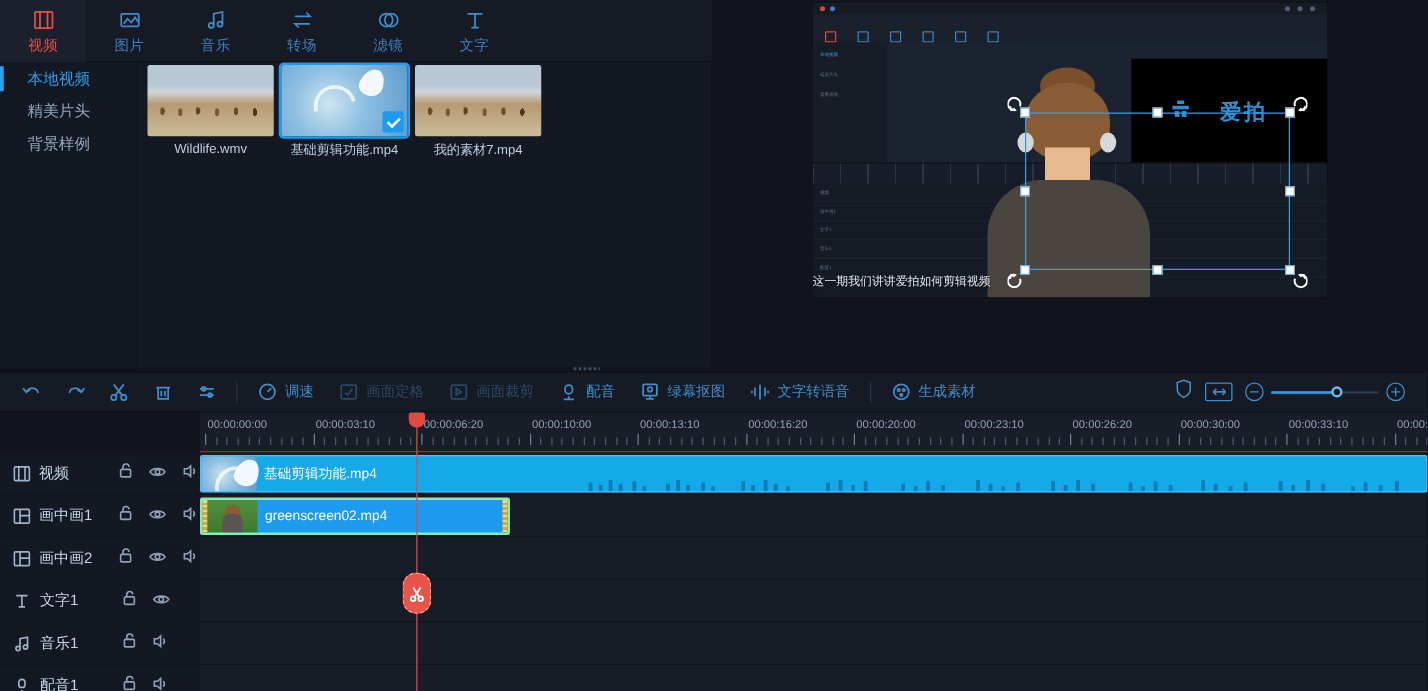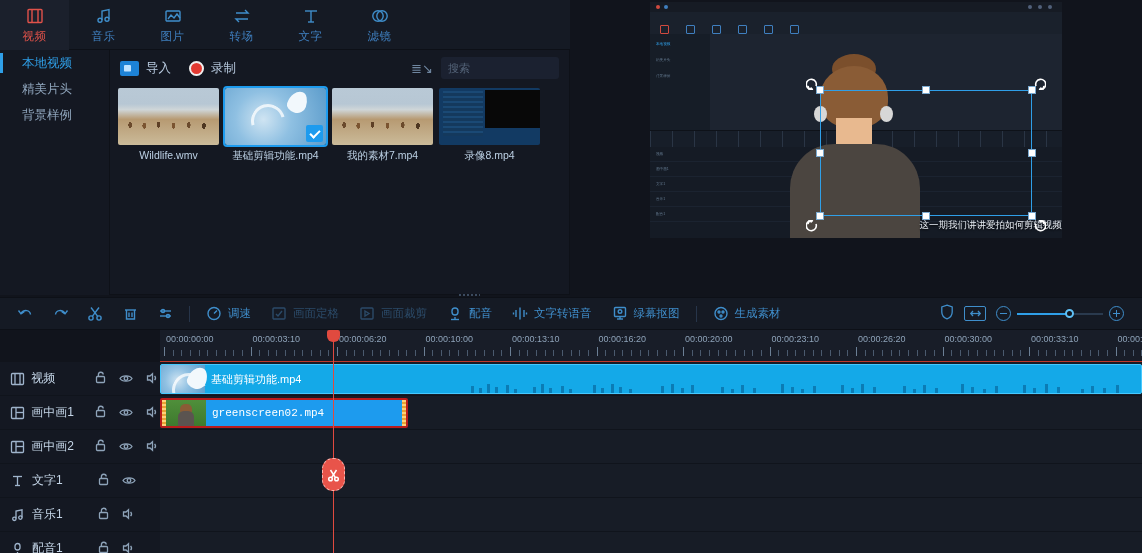--- a/index.html
+++ b/index.html
@@ -131,21 +131,21 @@
   .vp-ruler{ position:absolute;left:0;top:0;width:100%;height:16px;background:#171e29;
     background-image:repeating-linear-gradient(90deg,#2a3545 0 1px,transparent 1px 22px);}
   .head{ position:absolute;left:120px;bottom:0;width:170px;height:172px;}
   .head .hair{ position:absolute;left:50px;top:0;width:68px;height:62px;background:#8a5c36;
     border-radius:50% 50% 42% 42%;}
   .head .bun{ position:absolute;left:62px;top:-12px;width:44px;height:30px;background:#7b4f2c;border-radius:50%;}
   .head .neck{ position:absolute;left:66px;top:52px;width:36px;height:34px;background:#e8b98f;}
   .head .body{ position:absolute;left:20px;top:78px;width:130px;height:94px;background:#4b4540;
     border-radius:44px 44px 0 0;}
   .head .ear{ position:absolute;top:40px;width:13px;height:16px;background:#d7d7d7;border-radius:50%;}
-  .subt{ position:absolute;left:0;bottom:6px;width:100%;text-align:right;
+  .subt{ position:absolute;left:0;bottom:6px;width:100%;text-align:left;
     color:#e8eef5; font-size:9.5px; text-shadow:0 1px 2px #000;}
   
   #selbox{ position:absolute; left:170px; top:88px; width:212px; height:126px;
     border:1.5px solid #2f9fe8; }
   .hnd{ position:absolute; width:8px;height:8px;background:#fff;border:1px solid #7aa9cf;}
   .rot{ position:absolute; width:12px;height:12px; }
   .rot svg{ stroke:#fff; stroke-width:1.6; fill:none;}
   
   #transport{ position:absolute; left:570px; top:240px; width:572px; height:55px;}
   
@@ -190,21 +190,21 @@
   .trkhead .tacts svg{ stroke:#8ea3b9; fill:none; stroke-width:1.3; cursor:pointer;}
   #tlbody{ position:absolute; left:160px; top:32px; right:0; bottom:0; background:#141822;}
   .trackrow{ position:absolute; left:0; right:0; height:34px; border-bottom:1px solid #10141c;
     background:#171c26;}
   .clip{ position:absolute; top:3px; height:28px; border-radius:2px; overflow:hidden; cursor:pointer;}
   .clip .cthumb{ position:absolute;left:0;top:0;width:44px;height:100%;}
   .clip .ctitle{ position:absolute; left:50px; top:50%; transform:translateY(-50%);
     font-size:11px; color:#fff; white-space:nowrap;}
   .wave{ position:absolute; left:0; bottom:0; width:100%; height:11px;}
   #clipA{ left:0; width:100%; background:#14a9e8; border:1px solid #46c9ff; top:2px; height:30px;}
-  #clipB{ left:0; width:248px; background:#1d9bee; border:2px solid #b91c1c; top:2px; height:30px;font-family:Liberation Mono, monospace;}
+  #clipB{ left:0; width:248px; background:#1d9bee; border:2px solid #86efac; top:2px; height:30px;}
   .dotedge{ position:absolute;top:0;width:4px;height:100%;
     background:repeating-linear-gradient(#ffd27a 0 2px,#e8a233 2px 4px);}
   #playhead{ position:absolute; left:333px; top:0; width:1px; height:223px; background:#e04a3f; z-index:9;}
   #phgrip{ position:absolute; left:-6px; top:0; width:13px; height:12px; background:#e04a3f;
     border-radius:2px 2px 6px 6px; cursor:pointer;}
   #splitbtn{ position:absolute; left:-11px; top:128px; width:23px; height:33px;
     background:#e8544a; border-radius:11px; display:flex;align-items:center;justify-content:center;
     border:1px dashed #ffb4ae; cursor:pointer;}
   #splitbtn svg{ stroke:#fff; fill:none; stroke-width:1.5;}
   #dragdots{ position:absolute; left:458px; top:293px; width:22px; height:4px;
@@ -220,114 +220,93 @@
           <rect x="2" y="1.5" width="14" height="13" rx="1"></rect>
           <line x1="6" y1="1.5" x2="6" y2="14.5"></line>
           <line x1="12" y1="1.5" x2="12" y2="14.5"></line>
         </svg>
       </span>
     <span class="tlabel">视频</span>
   </div>
   <div class="ttab">
     <span class="glyph">
         <svg width="18" height="16" viewBox="0 0 18 16">
+          <rect x="2" y="3" width="14" height="10" rx="1"></rect>
+          <polyline points="4,11 7,7 10,10 13,6 16,10"></polyline>
+        </svg>
+      </span>
+    <span class="tlabel">图片</span>
+  </div>
+  <div class="ttab">
+    <span class="glyph">
+        <svg width="18" height="16" viewBox="0 0 18 16">
           <path d="M7 12V3l7-1.4V11"></path>
           <circle cx="5" cy="12.3" r="2"></circle>
           <circle cx="12" cy="11.3" r="2"></circle>
         </svg>
       </span>
     <span class="tlabel">音乐</span>
-  </div>
-  <div class="ttab">
-    <span class="glyph">
-        <svg width="18" height="16" viewBox="0 0 18 16">
-          <rect x="2" y="3" width="14" height="10" rx="1"></rect>
-          <polyline points="4,11 7,7 10,10 13,6 16,10"></polyline>
-        </svg>
-      </span>
-    <span class="tlabel">图片</span>
   </div>
   <div class="ttab">
     <span class="glyph">
         <svg width="18" height="16" viewBox="0 0 18 16">
           <polyline points="12,2 15,5 3,5"></polyline>
           <polyline points="6,14 3,11 15,11"></polyline>
         </svg>
       </span>
     <span class="tlabel">转场</span>
+  </div>
+  <div class="ttab">
+    <span class="glyph">
+        <svg width="18" height="16" viewBox="0 0 18 16">
+          <circle cx="7" cy="8" r="5.2"></circle>
+          <circle cx="11" cy="8" r="5.2"></circle>
+        </svg>
+      </span>
+    <span class="tlabel">滤镜</span>
   </div>
   <div class="ttab">
     <span class="glyph">
         <svg width="18" height="16" viewBox="0 0 18 16">
           <line x1="3" y1="3" x2="15" y2="3"></line>
           <line x1="9" y1="3" x2="9" y2="14"></line>
           <line x1="6" y1="14" x2="12" y2="14"></line>
         </svg>
       </span>
     <span class="tlabel">文字</span>
   </div>
-  <div class="ttab">
-    <span class="glyph">
-        <svg width="18" height="16" viewBox="0 0 18 16">
-          <circle cx="7" cy="8" r="5.2"></circle>
-          <circle cx="11" cy="8" r="5.2"></circle>
-        </svg>
-      </span>
-    <span class="tlabel">滤镜</span>
-  </div>
 </div>
 
 <div id="libside">
   <div class="lsitem active">
       <span>本地视频</span>
     </div>
   <div class="lsitem">
       <span>精美片头</span>
     </div>
   <div class="lsitem">
       <span>背景样例</span>
     </div>
 </div>
 
 <div id="mediapanel">
-  <div id="mediatools">
-    <div class="mtbtn">
-      <span class="imp-ico"></span>
-      <span>导入</span>
-    </div>
-    <div class="mtbtn">
-      <span class="rec-ico"></span>
-      <span>录制</span>
-    </div>
-    <div id="searchwrap">
-      <span class="sortico">≣↘</span>
-      <div id="searchbox">
-        <input placeholder="搜索" style="">
-        <span class="mag"></span>
-      </div>
-    </div>
-  </div>
   <div id="grid">
     <div class="cell">
       <div class="thumb th-wild"></div>
       <div class="cap">Wildlife.wmv</div>
     </div>
     <div class="cell sel">
       <div class="thumb th-blue">
           <span class="chk"></span>
         </div>
       <div class="cap">基础剪辑功能.mp4</div>
     </div>
     <div class="cell">
       <div class="thumb th-wild"></div>
       <div class="cap">我的素材7.mp4</div>
-    </div>
-    <div class="cell">
-      <div class="thumb th-rec"></div>
-      <div class="cap">录像8.mp4</div>
     </div>
   </div>
 </div>
 
 <div id="preview">
   <div id="stage">
     <div class="vp-bg">
       <div class="vp-topbar">
         <span class="vp-dot" style="left:6px;background:#d04a3f"></span>
         <span class="vp-dot" style="left:14px;background:#3f7fbf"></span>
@@ -340,20 +319,30 @@
         <span class="vp-tabico" style="left:36px"></span>
         <span class="vp-tabico" style="left:62px"></span>
         <span class="vp-tabico" style="left:88px"></span>
         <span class="vp-tabico" style="left:114px"></span>
         <span class="vp-tabico" style="left:140px"></span>
       </div>
       <div class="vp-left">
         <span class="vp-label" style="top:8px;color:#2f9fe8">本地视频</span>
         <span class="vp-label" style="top:24px">精美片头</span>
         <span class="vp-label" style="top:40px">背景样例</span>
+      </div>
+      <div class="vp-main">
+        <div class="vp-black"></div>
+        <svg class="vp-logomark" viewBox="0 0 16 15">
+          <rect x="5" y="0.5" width="6" height="3" fill="#2b8fd6"></rect>
+          <rect x="1" y="5" width="14" height="3" fill="#2b8fd6"></rect>
+          <rect x="3" y="9.5" width="4" height="5" fill="#2b8fd6"></rect>
+          <rect x="9" y="9.5" width="4" height="5" fill="#2b8fd6"></rect>
+        </svg>
+        <div class="vp-logo">爱拍</div>
       </div>
       <div class="vp-tl">
         <div class="vp-ruler"></div>
         <div class="vp-trow" style="top:18px">
             <span class="vp-label" style="top:3px">视频</span>
           </div>
         <div class="vp-trow" style="top:33px">
             <span class="vp-label" style="top:3px">画中画1</span>
           </div>
         <div class="vp-trow" style="top:48px">
@@ -472,36 +461,36 @@
   <span class="etb">
     <svg width="16" height="15" viewBox="0 0 16 15">
         <rect x="5" y="2" width="6" height="7" rx="3"></rect>
         <line x1="8" y1="11" x2="8" y2="13.5"></line>
         <line x1="4" y1="13.5" x2="12" y2="13.5"></line>
       </svg>
     <span class="lab">配音</span>
   </span>
   <span class="etb">
     <svg width="16" height="15" viewBox="0 0 16 15">
+        <rect x="2.5" y="1.5" width="11" height="9" rx="1"></rect>
+        <circle cx="8" cy="5.5" r="1.8"></circle>
+        <line x1="8" y1="10.5" x2="8" y2="13"></line>
+        <line x1="5" y1="13" x2="11" y2="13"></line>
+      </svg>
+    <span class="lab">绿幕抠图</span>
+  </span>
+  <span class="etb">
+    <svg width="16" height="15" viewBox="0 0 16 15">
         <line x1="8" y1="1.5" x2="8" y2="13.5"></line>
         <line x1="4" y1="4" x2="4" y2="11"></line>
         <line x1="12" y1="4" x2="12" y2="11"></line>
         <line x1="1.5" y1="6.5" x2="1.5" y2="8.5"></line>
         <line x1="14.5" y1="6.5" x2="14.5" y2="8.5"></line>
       </svg>
     <span class="lab">文字转语音</span>
-  </span>
-  <span class="etb">
-    <svg width="16" height="15" viewBox="0 0 16 15">
-        <rect x="2.5" y="1.5" width="11" height="9" rx="1"></rect>
-        <circle cx="8" cy="5.5" r="1.8"></circle>
-        <line x1="8" y1="10.5" x2="8" y2="13"></line>
-        <line x1="5" y1="13" x2="11" y2="13"></line>
-      </svg>
-    <span class="lab">绿幕抠图</span>
   </span>
   <span class="vsep"></span>
   <span class="etb">
     <svg width="16" height="15" viewBox="0 0 16 15">
         <circle cx="8" cy="7.5" r="6"></circle>
         <circle cx="6" cy="6" r="1"></circle>
         <circle cx="10" cy="6" r="1"></circle>
         <circle cx="8" cy="10" r="1"></circle>
       </svg>
     <span class="lab">生成素材</span>

